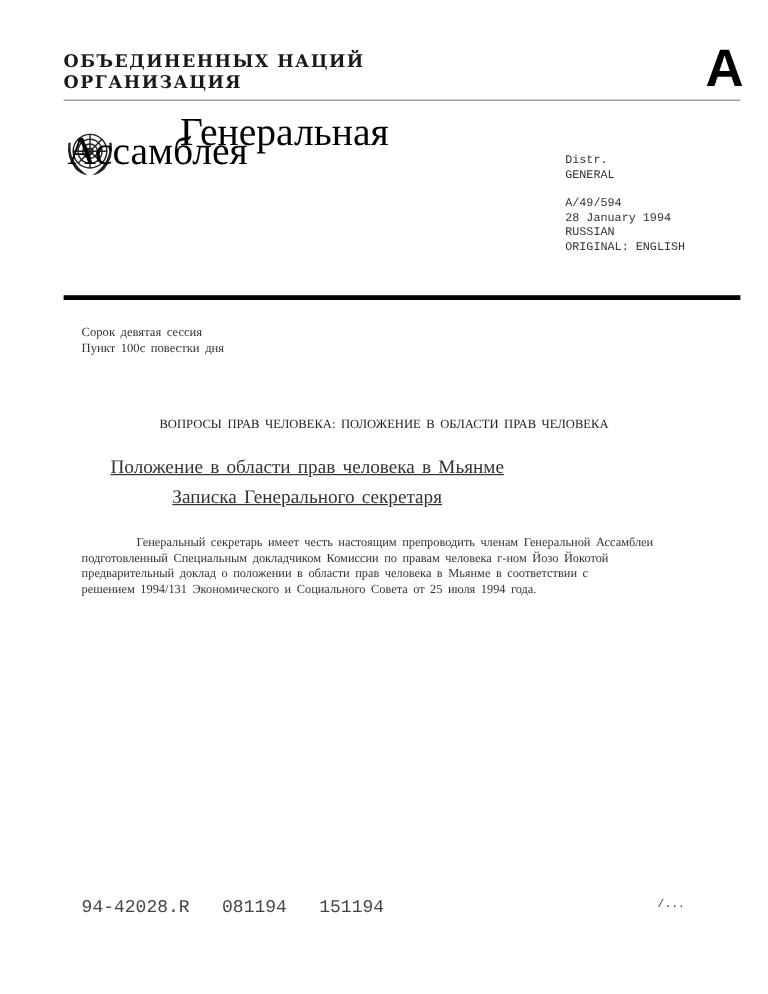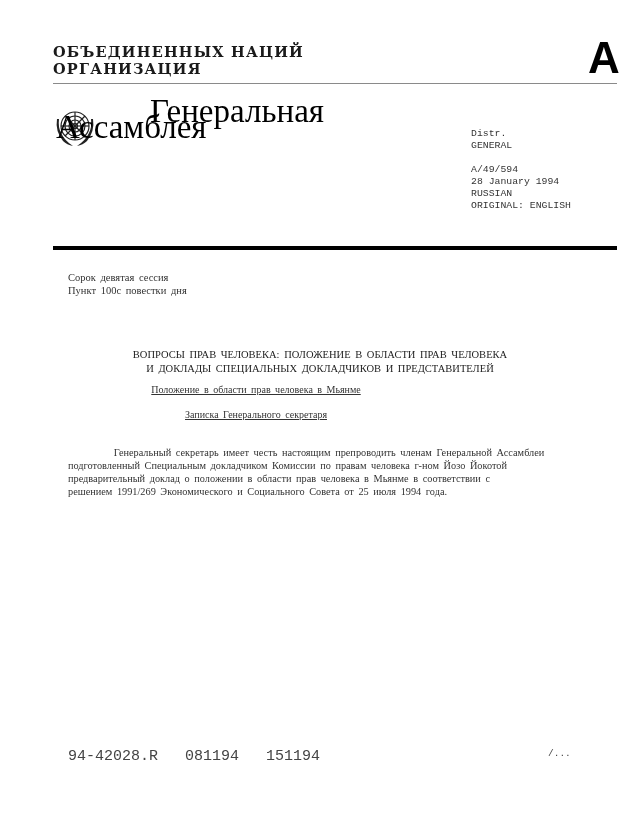--- a/index.html
+++ b/index.html
@@ -9,21 +9,21 @@
   .big-a { left: 588px; top: 36px; font-family: "Liberation Sans", sans-serif; font-weight: bold; font-size: 44px; line-height: 44px; color: #000; }
   .thin-rule { left: 53px; top: 83px; width: 564px; height: 1px; background: #8a8a8a; }
   .logo { left: 53px; top: 105px; width: 44px; height: 44px; }
   .title1 { left: 150px; top: 94px; font-family: "Liberation Serif", serif; font-size: 33px; line-height: 34px; color: #000; }
   .title2 { left: 56px; top: 110px; font-family: "Liberation Serif", serif; font-size: 33px; line-height: 34px; color: #000; }
   .meta { left: 471px; top: 128px; font-family: "Liberation Mono", monospace; font-size: 9.8px; line-height: 12px; color: #333; }
   .meta div { height: 12px; white-space: pre; }
   .thick-rule { left: 53px; top: 246px; width: 564px; height: 4px; background: #000; }
   .session { left: 68px; top: 271px; font-family: "Liberation Serif", serif; font-size: 10.5px; line-height: 13px; color: #333; word-spacing: 2px; }
   .heading { left: 0; width: 640px; top: 348px; text-align: center; font-family: "Liberation Serif", serif; font-size: 10.5px; line-height: 14px; color: #222; word-spacing: 2px; }
-  .subhead { left: 0; width: 512px; text-align: center; font-family: "Liberation Serif", serif; font-size: 10px; line-height: 13px; color: #333; text-decoration: underline; word-spacing: 2px; }
+  .subhead { left: 0; width: 512px; text-align: center; font-family: "Liberation Serif", serif; font-size: 16px; line-height: 13px; color: #333; text-decoration: underline; word-spacing: 2px; }
   .sub1 { top: 383px; }
   .sub2 { top: 408px; }
   .body-text { left: 68px; top: 446px; width: 500px; font-family: "Liberation Serif", serif; font-size: 10.3px; line-height: 13px; color: #333; word-spacing: 2px; }
   .body-text div { white-space: nowrap; }
   .footer-left { left: 68px; top: 748px; font-family: "Liberation Mono", monospace; font-size: 15px; color: #444; white-space: pre; }
   .footer-right { left: 548px; top: 748px; font-family: "Liberation Mono", monospace; font-size: 9.5px; color: #444; }
 </style>
 </head>
 <body>
 
@@ -68,27 +68,26 @@
 
 <div class="abs thick-rule"></div>
 
 <div class="abs session">
   <div>Сорок девятая сессия</div>
   <div>Пункт 100с повестки дня</div>
 </div>
 
 <div class="abs heading">
   <div>ВОПРОСЫ ПРАВ ЧЕЛОВЕКА: ПОЛОЖЕНИЕ В ОБЛАСТИ ПРАВ ЧЕЛОВЕКА</div>
-  <div>И ДОКЛАДЫ СПЕЦИАЛЬНЫХ ДОКЛАДЧИКОВ И ПРЕДСТАВИТЕЛЕЙ</div>
 </div>
 
 <div class="abs subhead sub1"><span>Положение в области прав человека в Мьянме</span></div>
 <div class="abs subhead sub2"><span>Записка Генерального секретаря</span></div>
 
 <div class="abs body-text">
   <div style="white-space:pre;">          Генеральный секретарь имеет честь настоящим препроводить членам Генеральной Ассамблеи</div>
   <div>подготовленный Специальным докладчиком Комиссии по правам человека г-ном Йозо Йокотой</div>
   <div>предварительный доклад о положении в области прав человека в Мьянме в соответствии с</div>
-  <div>решением 1991/269 Экономического и Социального Совета от 25 июля 1994 года.</div>
+  <div>решением 1994/131 Экономического и Социального Совета от 25 июля 1994 года.</div>
 </div>
 
 <div class="abs footer-left">94-42028.R   081194   151194</div>
 <div class="abs footer-right">/...</div>
 
 </body></html>

